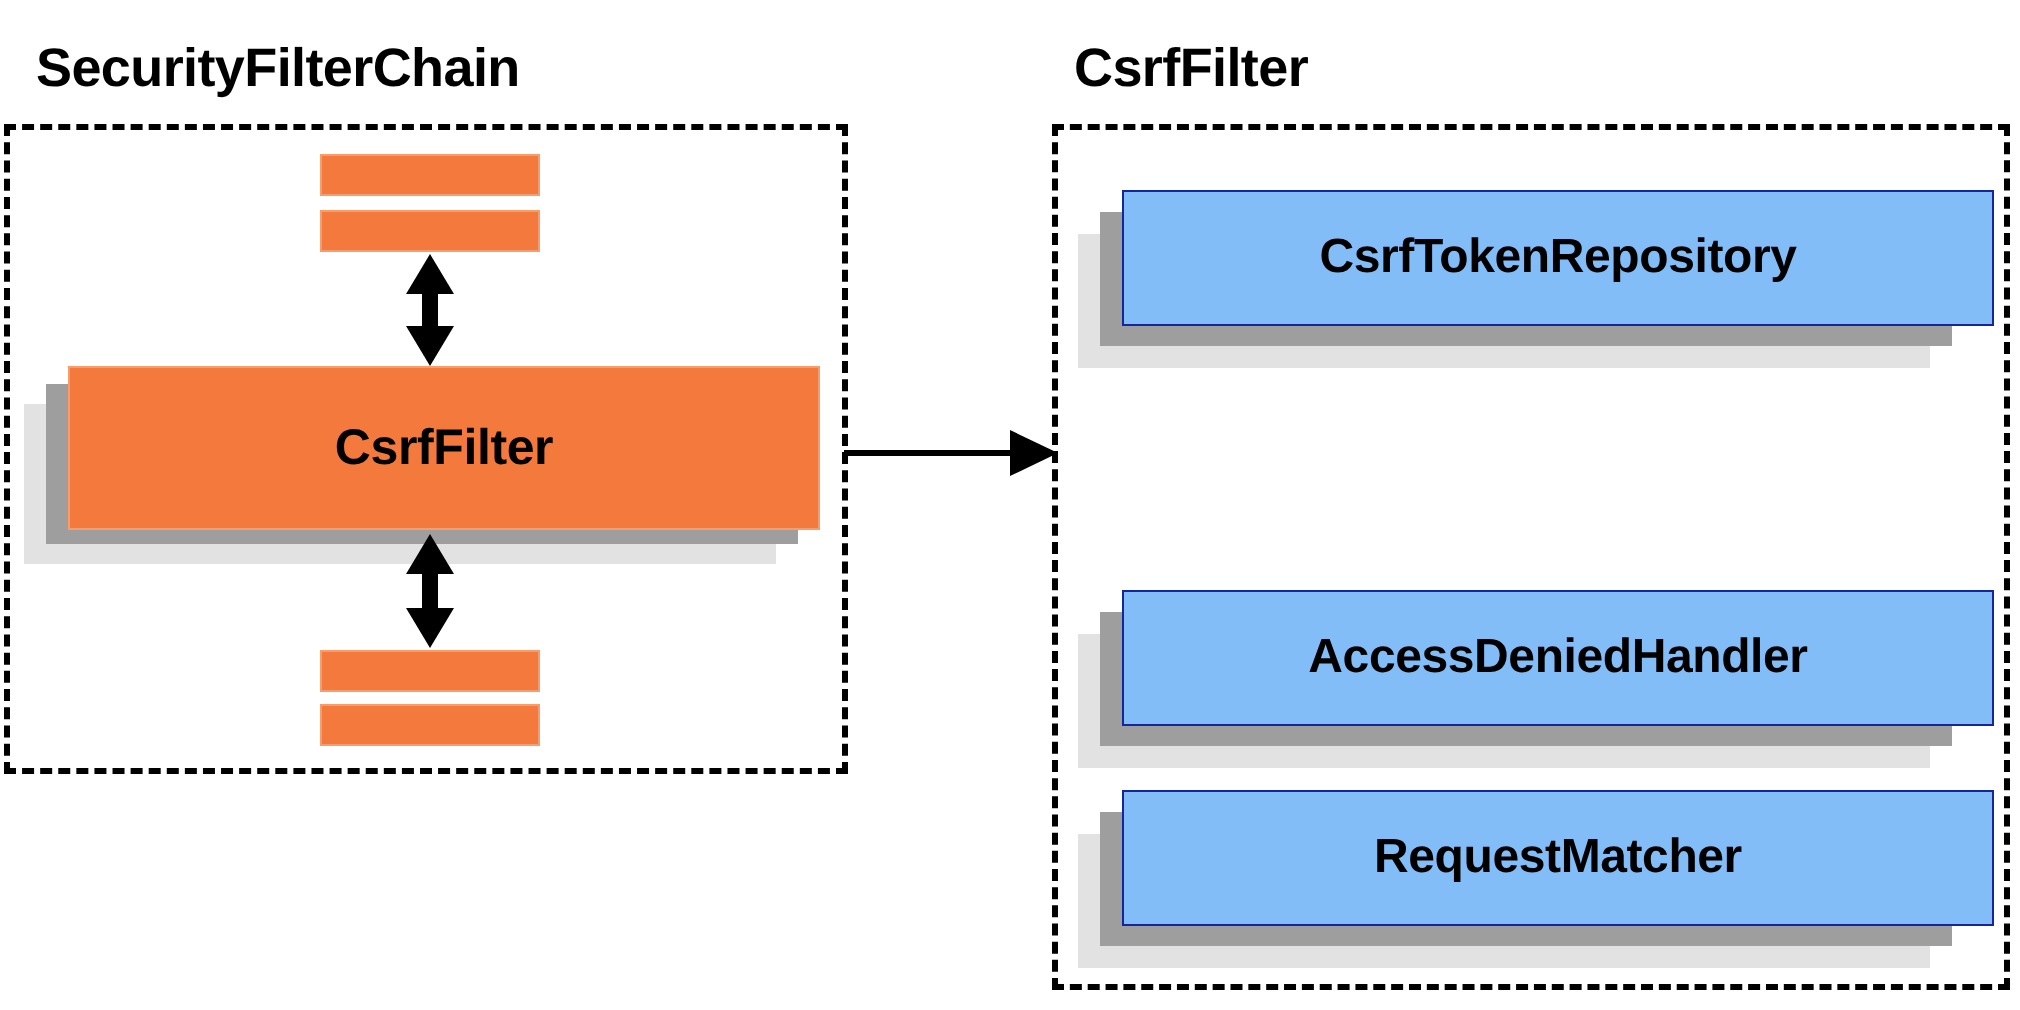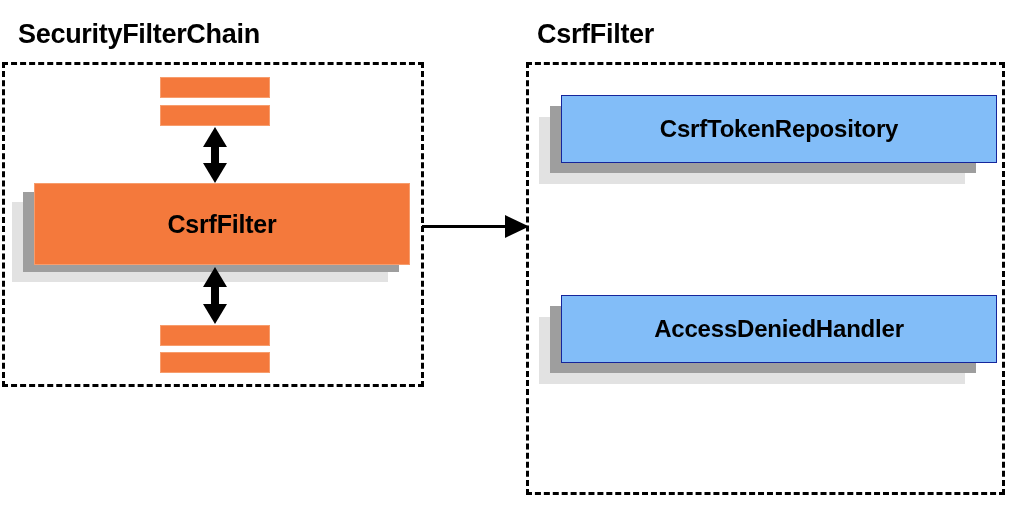--- a/index.html
+++ b/index.html
@@ -192,14 +192,21 @@
 
 
   <div class="block blk-blue" id="blk-blue-2">
     <div class="sh-light"></div>
     <div class="sh-dark"></div>
     <div class="face face-blue">
       <span class="block-label">AccessDeniedHandler</span>
     </div>
   </div>
 
+  <div class="block blk-blue" id="blk-blue-3">
+    <div class="sh-light"></div>
+    <div class="sh-dark"></div>
+    <div class="face face-blue">
+      <span class="block-label">RequestMatcher</span>
+    </div>
+  </div>
 
 </div>
 
 </body></html>

